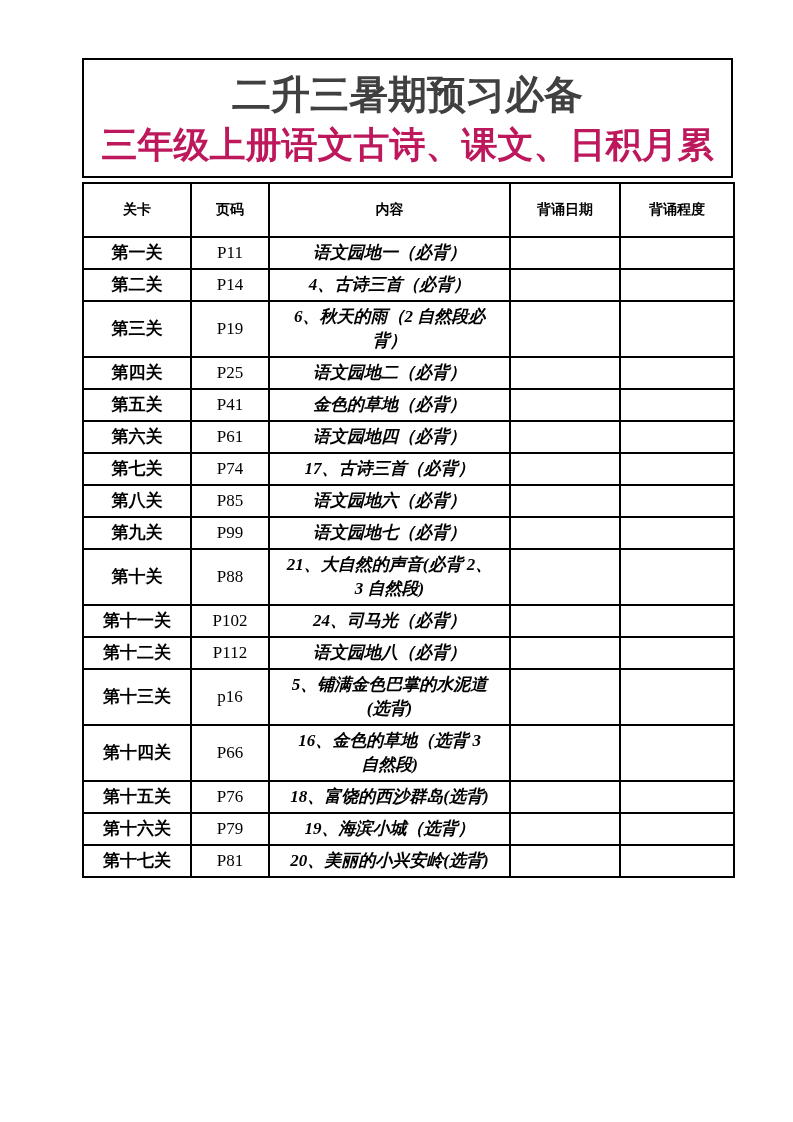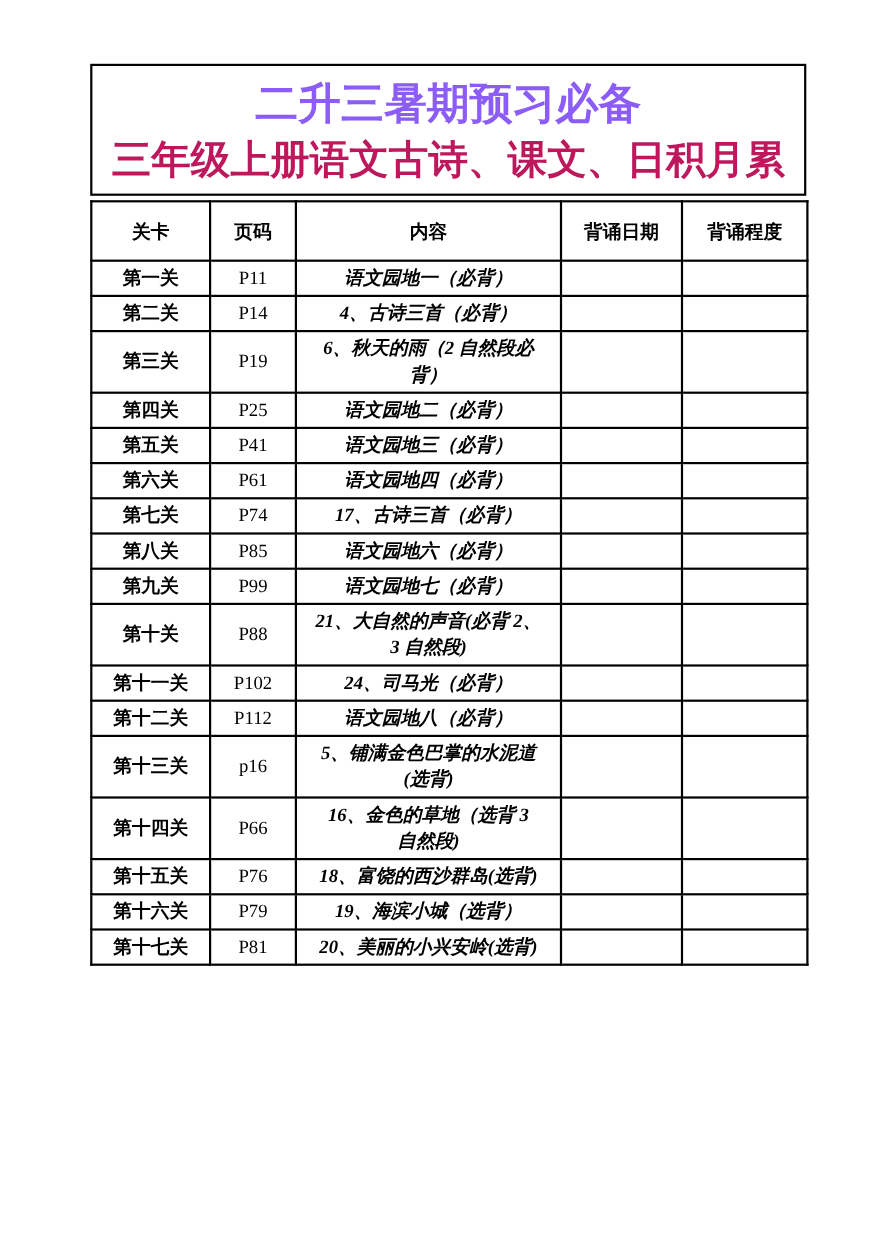--- a/index.html
+++ b/index.html
@@ -25,21 +25,21 @@
     height: 120px;
     border: 2px solid #000000;
     text-align: center;
     padding-top: 9px;
     background: #ffffff;
   }
   .title-line1 {
     font-weight: bold;
     font-size: 39px;
     line-height: 52px;
-    color: #8b5cf6;
+    color: #404040;
   }
   .title-line2 {
     font-weight: bold;
     font-size: 36px;
     line-height: 48px;
     color: #be185d;
     white-space: nowrap;
   }
   table.schedule {
     margin-top: 4px;
@@ -51,21 +51,21 @@
   .schedule th, .schedule td {
     border: 2px solid #000000;
     text-align: center;
     vertical-align: middle;
     color: #000000;
     font-family: "Liberation Serif", "DejaVu Serif", serif;
     overflow: hidden;
   }
   .schedule th {
     height: 50px;
-    font-size: 17px;
+    font-size: 14px;
     font-weight: bold;
   }
   .schedule tbody tr {
     height: 28px;
   }
   .schedule td {
     font-weight: bold;
     font-size: 17px;
     line-height: 24px;
     padding: 3px 8px;
@@ -132,21 +132,21 @@
         <tr>
     <td class="c-level">第四关</td>
     <td class="c-page">P25</td>
     <td class="c-content">语文园地二（必背）</td>
     <td class="c-date"></td>
     <td class="c-degree"></td>
   </tr>
         <tr>
     <td class="c-level">第五关</td>
     <td class="c-page">P41</td>
-    <td class="c-content">语文园地三（必背）</td>
+    <td class="c-content">金色的草地（必背）</td>
     <td class="c-date"></td>
     <td class="c-degree"></td>
   </tr>
         <tr>
     <td class="c-level">第六关</td>
     <td class="c-page">P61</td>
     <td class="c-content">语文园地四（必背）</td>
     <td class="c-date"></td>
     <td class="c-degree"></td>
   </tr>

